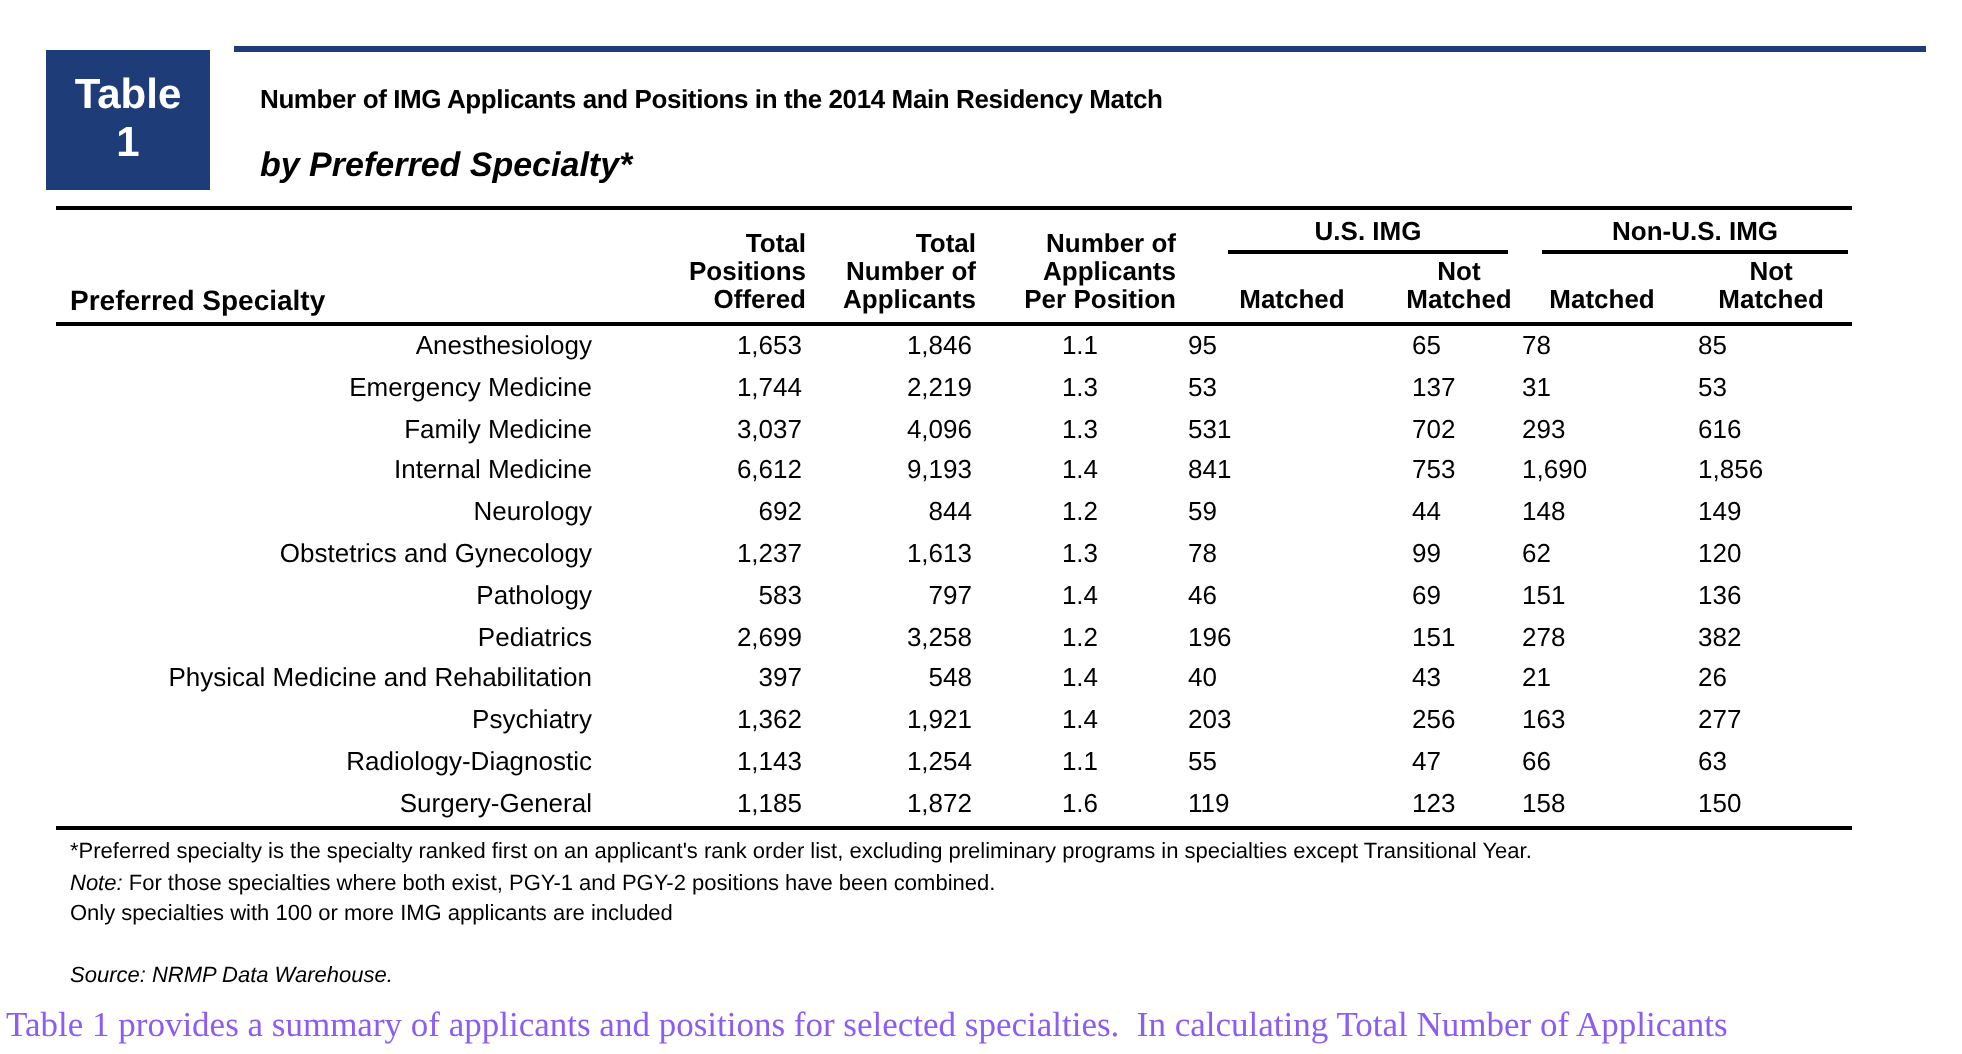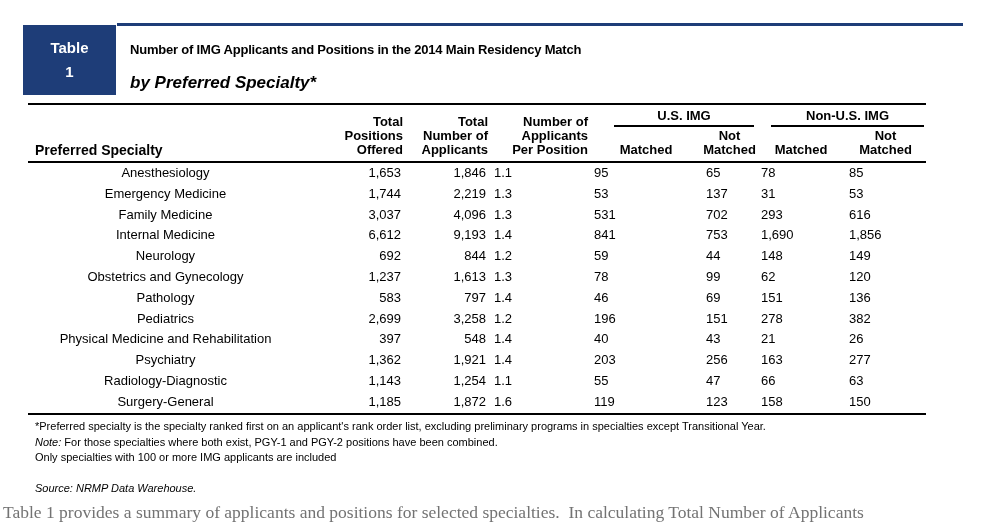--- a/index.html
+++ b/index.html
@@ -4,54 +4,54 @@
 <style>
   html,body{margin:0;padding:0;}
   body{
     width:981px;height:527px;position:relative;background:#ffffff;
     font-family:"Liberation Sans","DejaVu Sans",sans-serif;color:#000;
     overflow:hidden;
   }
   
   .top-rule{position:absolute;left:117px;top:23px;width:846px;height:3px;background:#1e3d78;}
   .badge{
-    position:absolute;left:23px;top:25px;width:93px;height:70px;background:#1e3d78;
+    position:absolute;left:23px;top:25px;width:82px;height:70px;background:#1e3d78;
     color:#fff;display:flex;flex-direction:column;align-items:center;justify-content:center;
-    font-weight:bold;font-size:15px;line-height:24px;
+    font-weight:bold;font-size:21px;line-height:24px;
   }
   .title-block{position:absolute;left:130px;top:38px;width:840px;}
   .title{font-size:13px;font-weight:bold;line-height:23px;letter-spacing:-0.2px;}
   .subtitle{font-size:17px;font-weight:bold;font-style:italic;line-height:20px;margin-top:12px;}
   
   .table-wrap{position:absolute;left:28px;top:103px;}
   table{
     width:898px;border-collapse:collapse;table-layout:fixed;
     border-top:2.5px solid #000;border-bottom:2.5px solid #000;
     font-size:13px;
   }
   th{font-weight:bold;vertical-align:bottom;padding:0;line-height:14px;}
   .th-spec{text-align:left;padding:16px 0 4px 7px;border-bottom:2.5px solid #000;font-size:14px;}
   .th-stack{text-align:right;padding:3px 2px 4px 0;border-bottom:2.5px solid #000;}
   .th-sub{text-align:center;padding:2px 0 4px 0;border-bottom:2.5px solid #000;white-space:nowrap;}
   .th-grp{padding:3px 0 0 0;vertical-align:top;}
   .grp-line{border-bottom:2px solid #000;text-align:center;padding-bottom:2px;line-height:15px;white-space:nowrap;}
   .g1{margin:0 3px 0 24px;}
   .g2{margin:0 2px 0 14px;}
   tbody td{padding:0 4px;line-height:20.8px;height:20.8px;white-space:nowrap;}
-  .c1{text-align:center;padding-left:7px;}
+  .c1{text-align:right;padding-left:7px;}
   .num-r{text-align:right;}
-  .num-c{text-align:left;}
+  .num-c{text-align:center;}
   .num-r2{text-align:left;}
   
   .footnotes{position:absolute;left:35px;top:419px;width:935px;font-size:11px;line-height:15.5px;}
   .note-label,.src-label{font-style:italic;}
   .source{position:absolute;left:35px;top:482px;font-size:11px;font-style:italic;}
   .body-text{
     position:absolute;left:3px;top:501px;width:975px;
-    font-family:"Liberation Serif","DejaVu Serif",serif;font-size:17.5px;line-height:23px;color:#737373;
+    font-family:"Liberation Serif","DejaVu Serif",serif;font-size:17.5px;line-height:23px;color:#8b5cf6;
   }
 </style>
 </head>
 <body>
 
 <div class="top-rule"></div>
 
 <div class="badge">
   <span>Table</span>
   <span>1</span>

